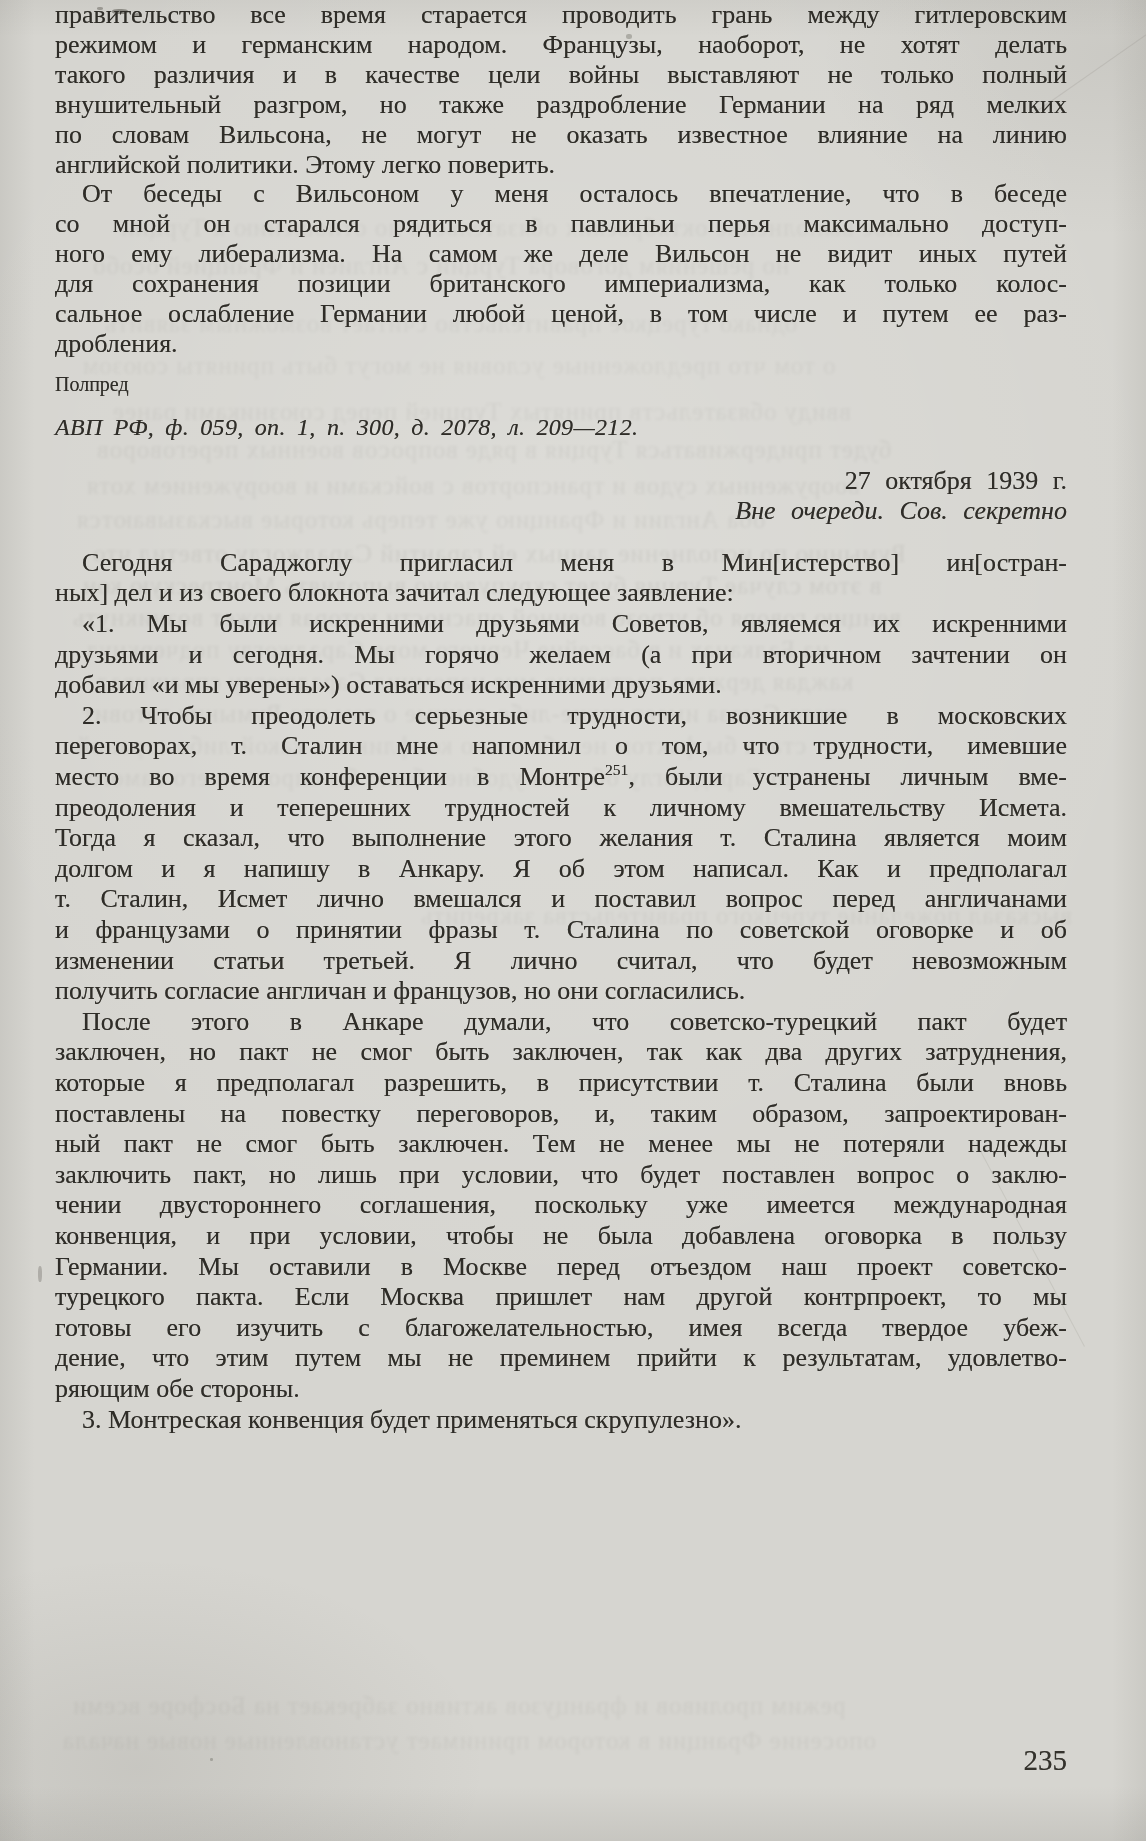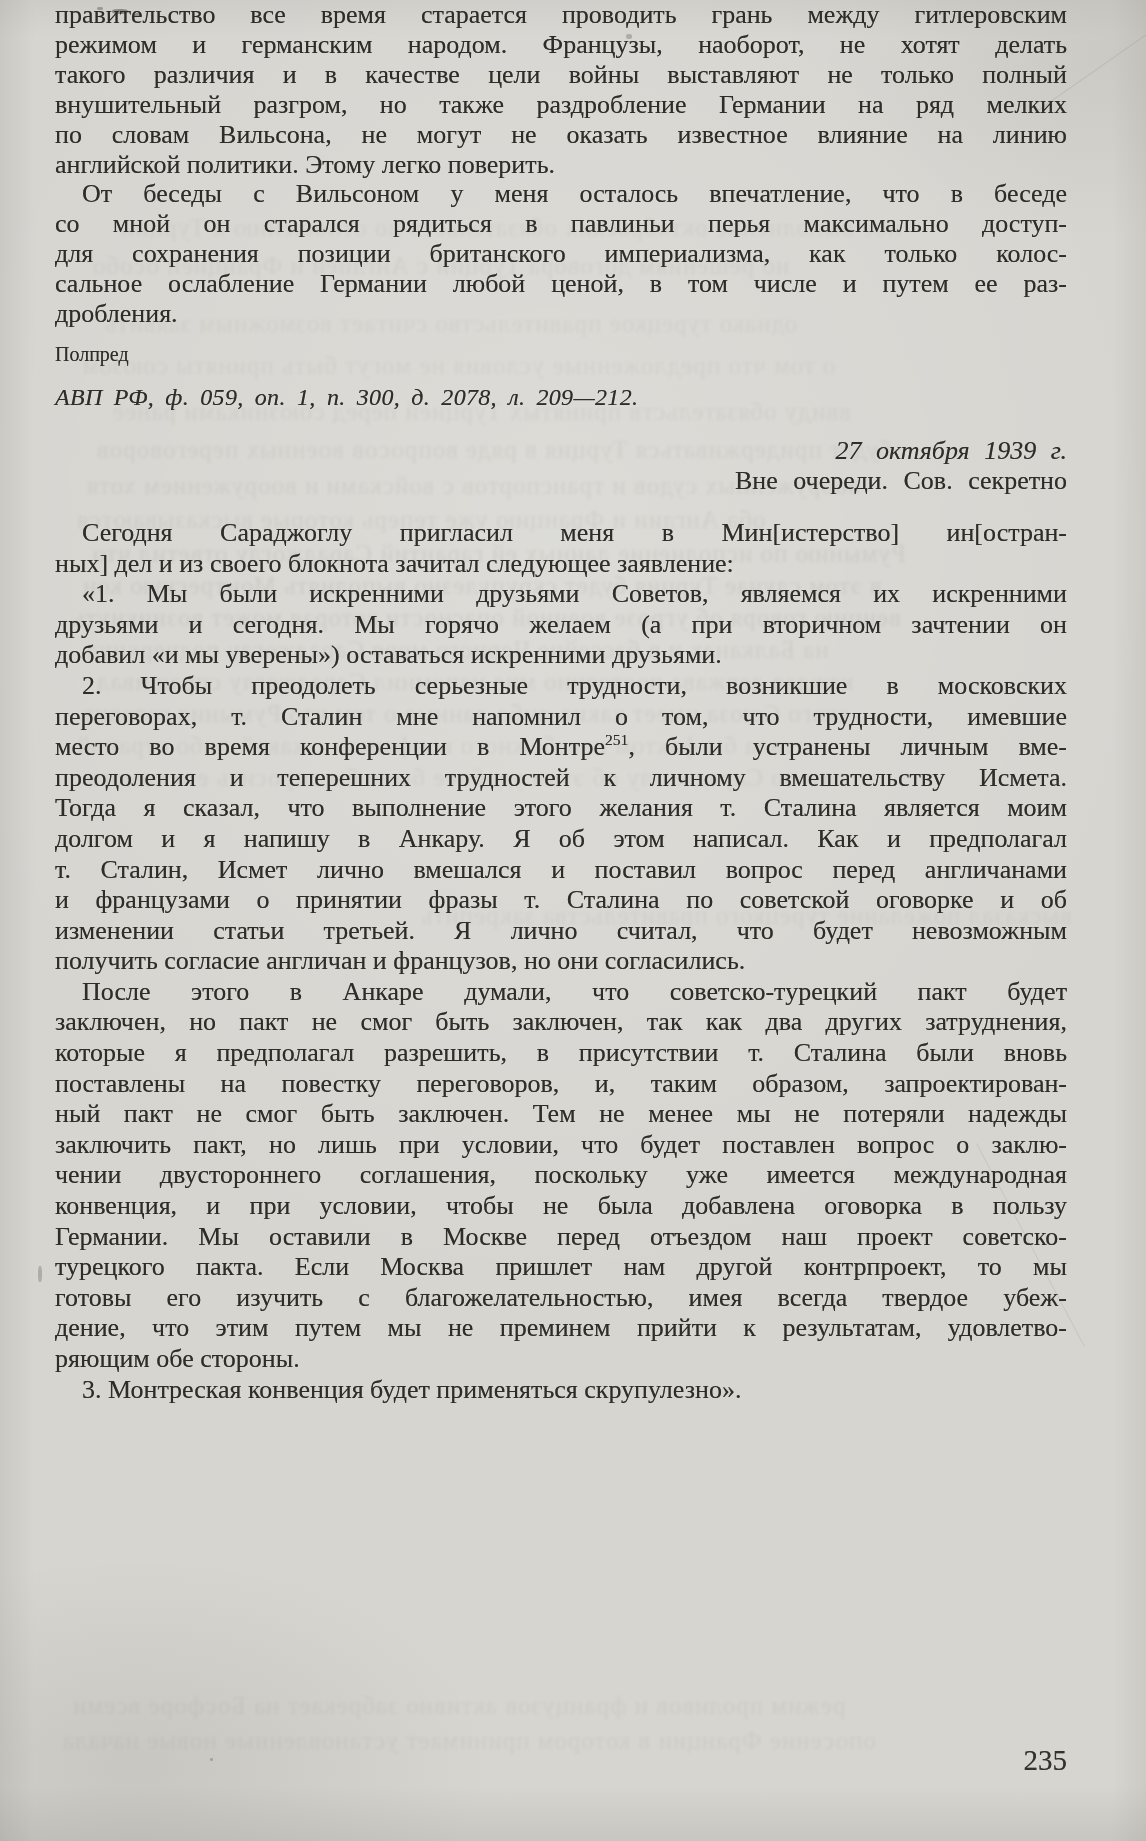--- a/index.html
+++ b/index.html
@@ -26,22 +26,22 @@
 
   .block-a{font-size:26px;line-height:29.9px;}
   .signature{margin-top:10px;font-size:20px;line-height:30px;text-align:left;}
   .archive{margin-top:13px;font-size:24px;line-height:30px;font-style:italic;word-spacing:5px;letter-spacing:.3px;}
 
   .doc-heading{margin-top:66px;display:flex;font-family:"Liberation Sans", sans-serif;
     font-weight:bold;font-size:26px;line-height:31px;color:#1d1c18;letter-spacing:.4px;}
   .doc-num{flex:0 0 46px;}
   .doc-title{flex:1 1 auto;min-width:0;}
 
-  .date-line{margin-top:24px;font-size:26px;line-height:30px;font-style:italic;text-align:right;word-spacing:8px;}
-  .class-line{font-size:26px;line-height:30px;text-align:right;word-spacing:9px;}
+  .date-line{margin-top:24px;font-size:26px;line-height:30px;text-align:right;word-spacing:8px;}
+  .class-line{font-size:26px;line-height:30px;font-style:italic;text-align:right;word-spacing:9px;}
 
   .doc-body{margin-top:22px;font-size:26px;line-height:30.6px;}
 
   .folio{position:absolute;right:0;top:1745px;font-size:29px;line-height:30px;color:#34322c;}
 
   
   .bleed-layer{position:absolute;inset:0;pointer-events:none;}
   .bleed-row{position:absolute;white-space:nowrap;font-size:25px;letter-spacing:1px;
     color:#5f5d54;transform:scaleX(-1);filter:blur(1.4px);}
 
@@ -93,20 +93,21 @@
             <div class="ln">правительство все время старается проводить грань между гитлеровским</div>
             <div class="ln">режимом и германским народом. Французы, наоборот, не хотят делать</div>
             <div class="ln">такого различия и в качестве цели войны выставляют не только полный</div>
             <div class="ln">внушительный разгром, но также раздробление Германии на ряд мелких</div>
             <div class="ln">по словам Вильсона, не могут не оказать известное влияние на линию</div>
             <div class="ln last">английской политики. Этому легко поверить.</div>
           </div>
         <div class="para">
             <div class="ln ind">От беседы с Вильсоном у меня осталось впечатление, что в беседе</div>
             <div class="ln">со мной он старался рядиться в павлиньи перья максимально доступ-</div>
+            <div class="ln">ного ему либерализма. На самом же деле Вильсон не видит иных путей</div>
             <div class="ln">для сохранения позиции британского империализма, как только колос-</div>
             <div class="ln">сальное ослабление Германии любой ценой, в том числе и путем ее раз-</div>
             <div class="ln last">дробления.</div>
           </div>
       </div>
       <div class="signature">Полпред</div>
       <div class="archive">АВП РФ, ф. 059, оп. 1, п. 300, д. 2078, л. 209—212.</div>
     </section>
 
     <section>

